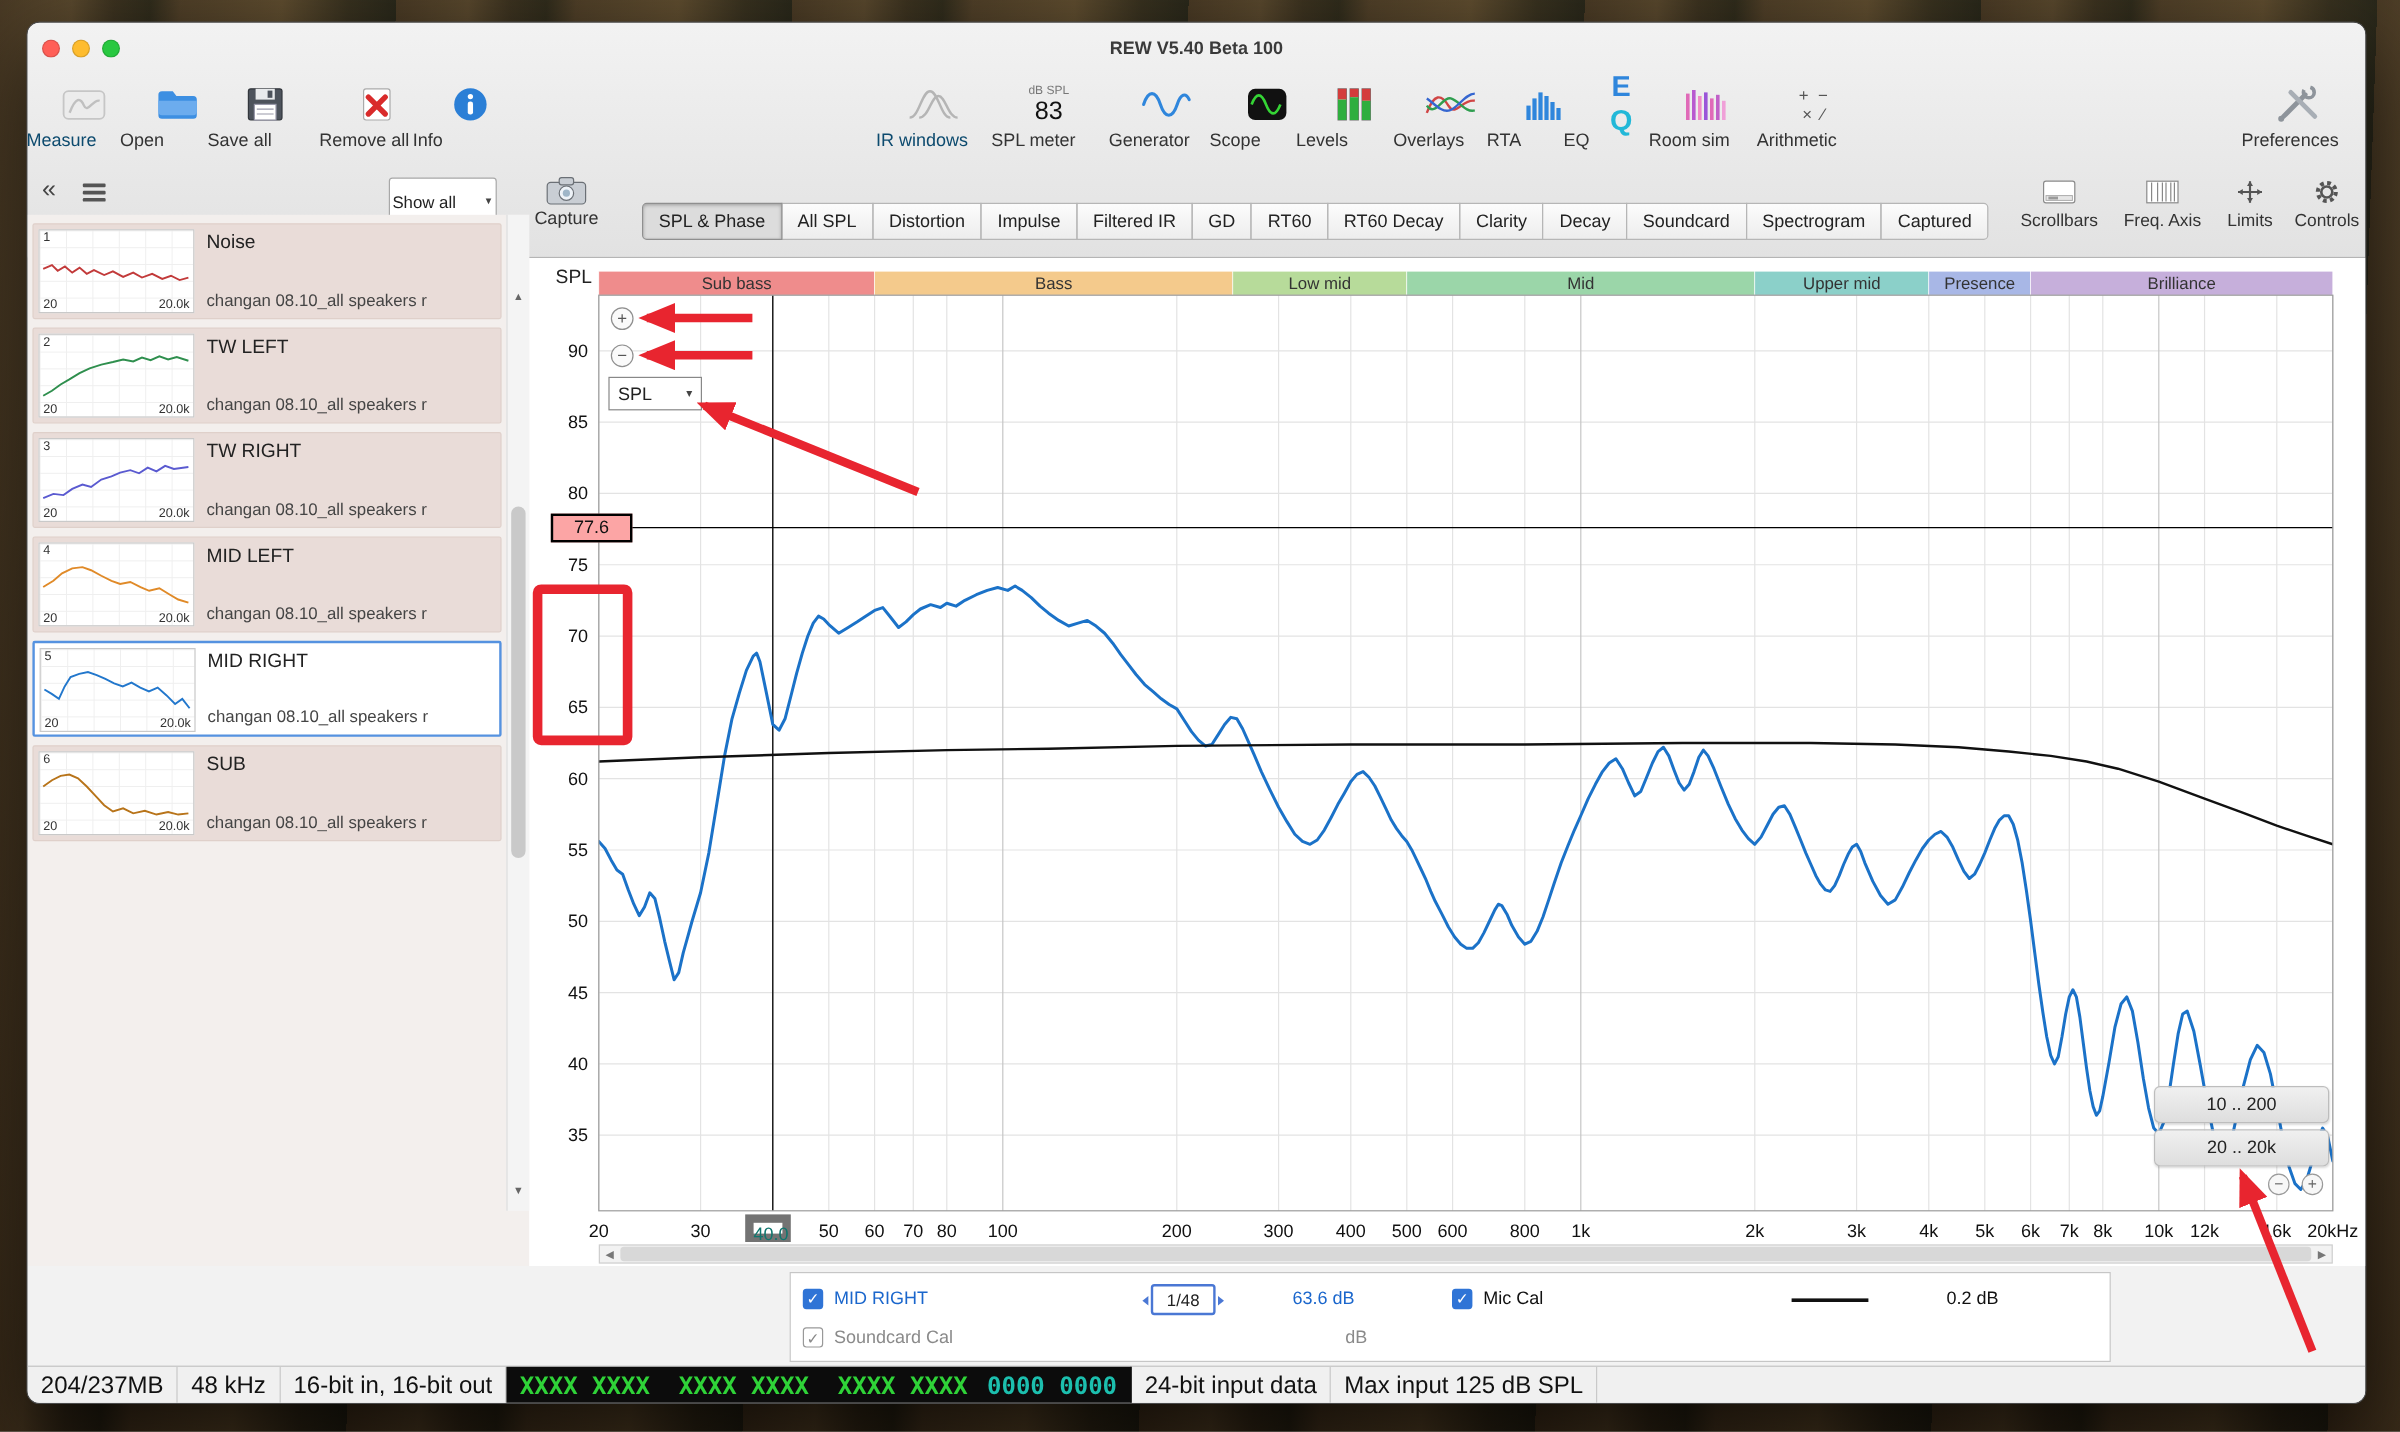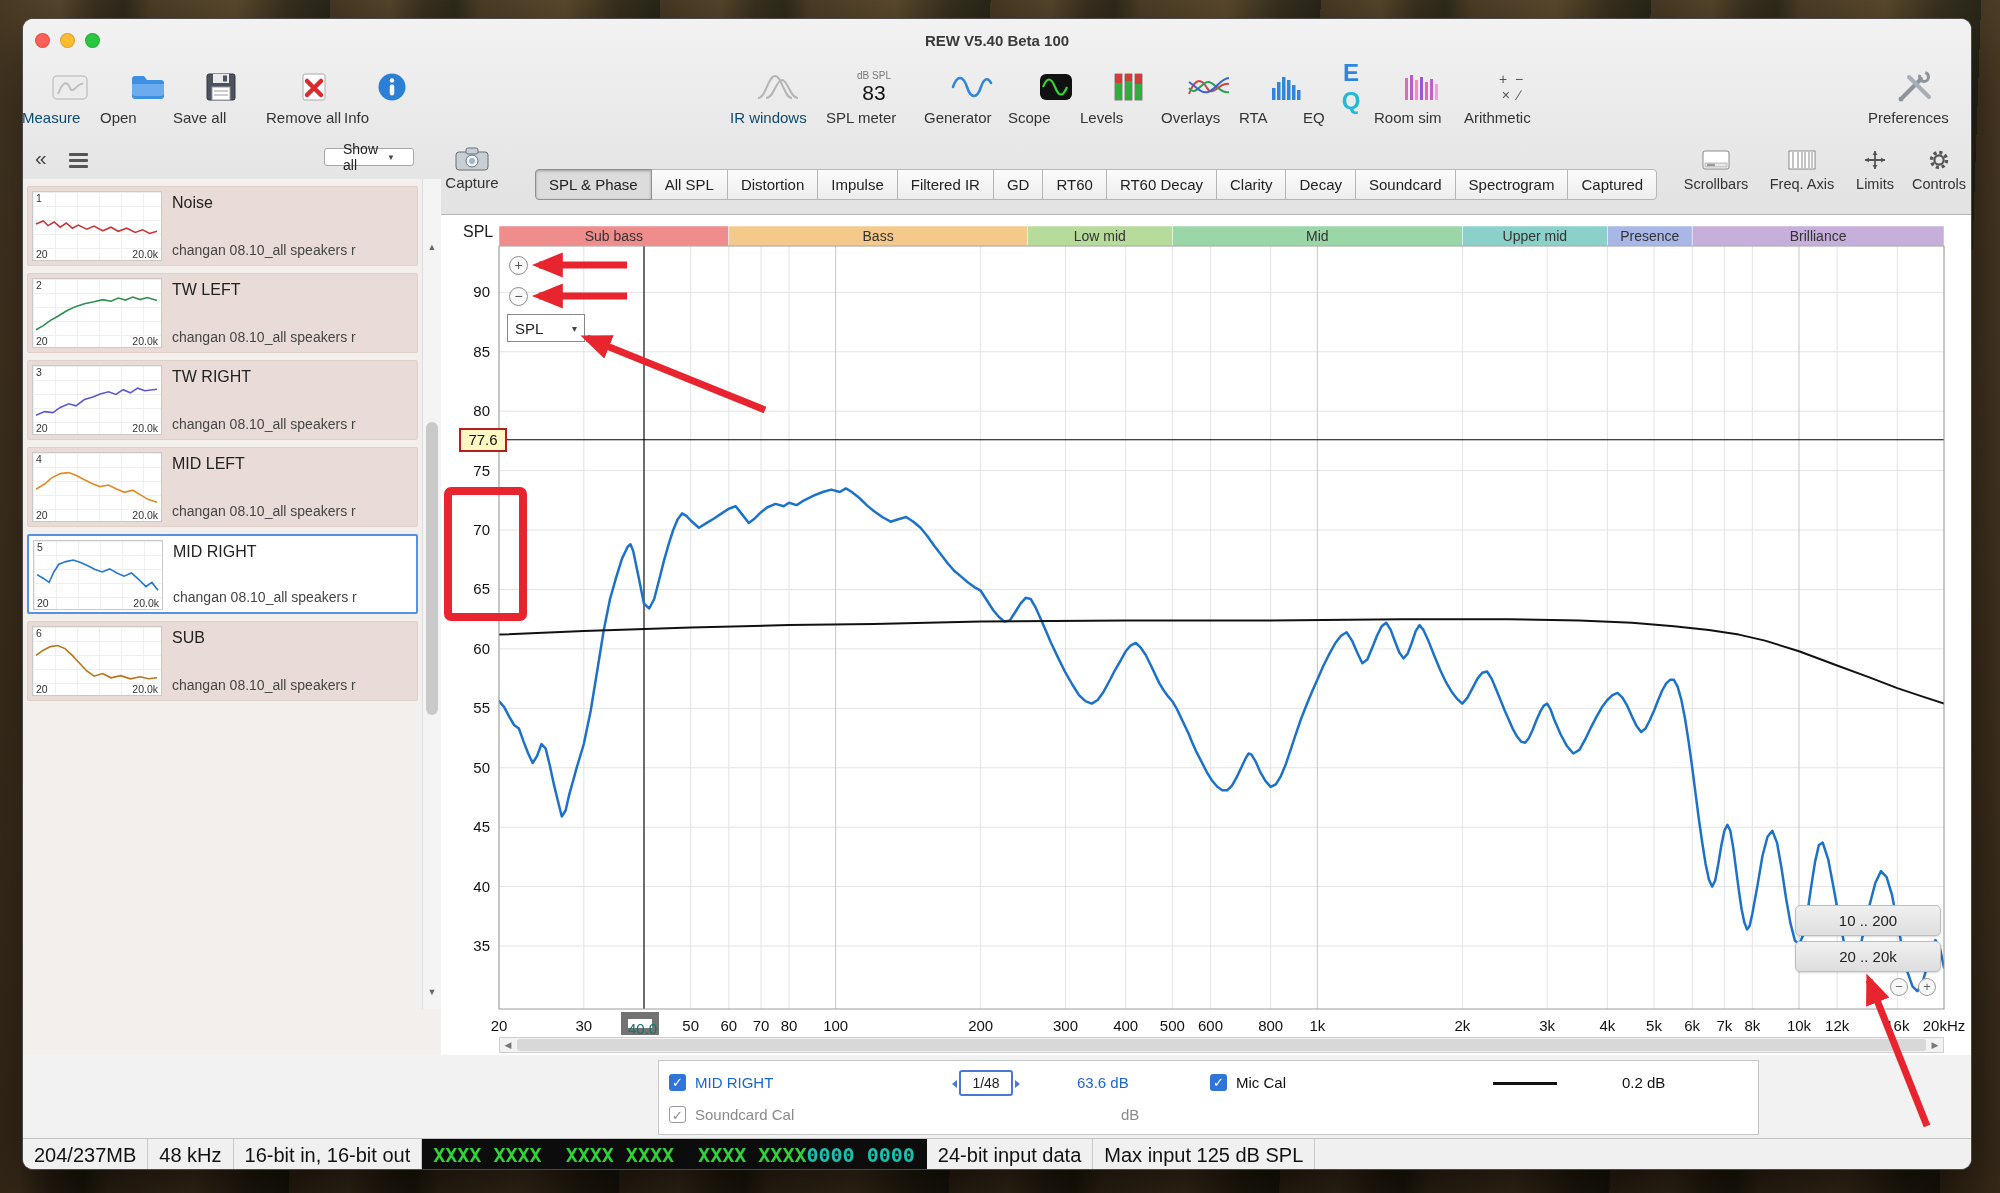--- a/index.html
+++ b/index.html
@@ -26,21 +26,21 @@
 .meter-top{font-size:10px;color:#777;line-height:11px;text-align:center}
 .meter-val{font-size:21px;color:#111;line-height:23px;text-align:center}
 .eq-e{font-size:24px;font-weight:bold;color:#2f86dc}
 .eq-q{font-size:24px;font-weight:bold;color:#22b8d8}
 .arith{font-size:14px;color:#555;line-height:16px;text-align:center;letter-spacing:2px;white-space:pre}
 
 #navrow{position:absolute;left:0;top:122px;width:100%;height:74px}
 .collapse-btn{position:absolute;left:12px;top:5px;font-size:21px;color:#444}
 .hamburger{position:absolute;left:46px;top:12px;display:flex;flex-direction:column;gap:3.5px}
 .hamburger span{width:19px;height:2.5px;background:#555;border-radius:1px}
-.showall{position:absolute;left:301px;top:7px;width:90px;height:18px;background:#fff;border:1px solid #a8a8a8;border-radius:3px;display:flex;align-items:center;justify-content:space-between;padding:0 18px;font-size:14px;color:#222}
+.showall{position:absolute;left:301px;top:7px;width:90px;height:39px;background:#fff;border:1px solid #a8a8a8;border-radius:3px;display:flex;align-items:center;justify-content:space-between;padding:0 2px;font-size:14px;color:#222}
 .dda{font-size:8px;color:#444}
 .capture{position:absolute;left:408px;top:4px;width:82px;display:flex;flex-direction:column;align-items:center}
 .tabs{position:absolute;left:512px;top:28px;display:flex;height:31px}
 .tab{padding:0 13px;line-height:29px;font-size:15px;color:#222;background:linear-gradient(#fcfcfc,#ededed);border:1px solid #b6b6b6;margin-left:-1px;white-space:nowrap;cursor:default}
 .tab:first-child{margin-left:0;border-radius:4px 0 0 4px}
 .tab:last-child{border-radius:0 4px 4px 0}
 .tab.active{background:#dcdcdc;box-shadow:inset 0 1px 3px rgba(0,0,0,.28);border-color:#8f8f8f;position:relative;z-index:1}
 .nav2item{position:absolute;top:6px;width:90px;display:flex;flex-direction:column;align-items:center}
 .nav2icon{height:26px;display:flex;align-items:center;justify-content:center}
 .nav2label{font-size:14.5px;color:#333;margin-top:3px;white-space:nowrap}
@@ -60,21 +60,21 @@
 .sarrow{position:absolute;left:0;width:18px;text-align:center;font-size:9px;color:#666}
 .sarrow.up{top:63px}.sarrow.down{top:808px}
 .sthumb{position:absolute;left:3px;width:12px;top:243px;height:293px;background:#c9c9c9;border-radius:6px}
 
 .chartpane{position:absolute;left:418px;top:196px;width:1532px;height:840px;background:#fff;z-index:1}
 #chart-svg{position:absolute;left:0;top:0}
 .axis-title{position:absolute;left:22px;top:8px;font-size:16px;color:#222}
 .zoombtn{position:absolute;width:19px;height:19px;border:1.5px solid #8f8f8f;border-radius:50%;background:#fafafa;color:#555;font-size:14px;line-height:16px;text-align:center;cursor:default}
 .graphsel{position:absolute;left:66px;top:99px;width:78px;height:28px;background:#fff;border:1px solid #888;font-size:15px;color:#222;display:flex;align-items:center;justify-content:space-between;padding:0 7px}
 .dda2{font-size:10px;color:#444}
-.ycursor{position:absolute;left:18px;top:213px;width:48px;height:24px;background:#fef9c3;border:2px solid #b91c1c;color:#111;font-size:15px;line-height:20px;text-align:center}
+.ycursor{position:absolute;left:18px;top:213px;width:68px;height:24px;background:#fca5a5;border:2px solid #000000;color:#111;font-size:15px;line-height:20px;text-align:center}
 .xcursor{position:absolute;left:180px;top:797px;width:38px;height:23px;background:#fff;border:7px solid #737373;color:#0f766e;font-size:15px;line-height:19px;text-align:center}
 .rangebtn{position:absolute;left:1354px;width:146px;height:31px;background:linear-gradient(#f0f0f0,#dedede);border:1px solid #bdbdbd;border-radius:5px;font-size:15px;color:#222;text-align:center;line-height:29px;box-shadow:0 1px 2px rgba(0,0,0,.15)}
 .minizoom{position:absolute;top:763px;width:18px;height:18px;border:1.2px solid #9a9a9a;border-radius:50%;background:#f7f7f7;color:#666;font-size:13px;line-height:15px;text-align:center}
 .hscroll{position:absolute;left:58px;top:822px;width:1445px;height:16px;background:#f2f2f2;border:1px solid #cfcfcf;display:flex;align-items:center}
 .ha{width:16px;text-align:center;font-size:9px;color:#777}
 .hthumb{flex:1;height:12px;background:#d8d8d8;border-radius:3px;margin:0 1px}
 
 .legendband{position:absolute;left:0;top:1036px;width:100%;height:83px;background:#f2f2f2;z-index:3}
 .legendbox{position:absolute;left:635px;top:5px;width:1101px;height:75px;background:#fff;border:1px solid #c6c6c6}
 .cb{position:absolute;width:17px;height:17px;border-radius:3px;background:#2f74d6;color:#fff;font-size:13px;line-height:17px;text-align:center}
@@ -83,21 +83,21 @@
 .ltext.blue{color:#1a66cc}
 .ltext.gray{color:#8a8a8a}
 .smooth{position:absolute;width:54px;height:26px;border:2px solid #4a77d4;border-radius:3px;background:#fff;text-align:center;font-size:14px;line-height:22px;color:#222}
 .shandle{position:absolute;top:8px;width:0;height:0;border-top:4px solid transparent;border-bottom:4px solid transparent}
 .shandle.l{left:-9px;border-right:5px solid #4a77d4}
 .shandle.r{right:-9px;border-left:5px solid #4a77d4}
 .lline{position:absolute;width:64px;height:3px;background:#111}
 
 .statusbar{position:absolute;left:0;top:1119px;width:100%;height:33px;background:#f0f0f0;border-top:1px solid #c2c2c2;display:flex;align-items:stretch;font-size:20px;color:#111;z-index:4}
 .sseg{display:flex;align-items:center;padding:0 11px;border-right:1px solid #c9c9c9;white-space:nowrap}
-.sseg.dark{background:#0c0c0c;border-right-color:#0c0c0c;font-family:"DejaVu Sans Mono",monospace;font-weight:bold;}
+.sseg.dark{background:#0c0c0c;border-right-color:#0c0c0c;font-family:"DejaVu Sans Mono",monospace;font-weight:bold;gap:16px}
 .pre{white-space:pre}
 .greentxt{color:#2fd338}
 .tealtxt{color:#1cbfae}
 
 .anno{position:absolute;left:0;top:0;z-index:60;pointer-events:none}
 .al{stroke:#e8252f;stroke-width:7;marker-end:url(#ah)}
 .icn{display:inline-flex}
 </style>
 </head>
 <body>

